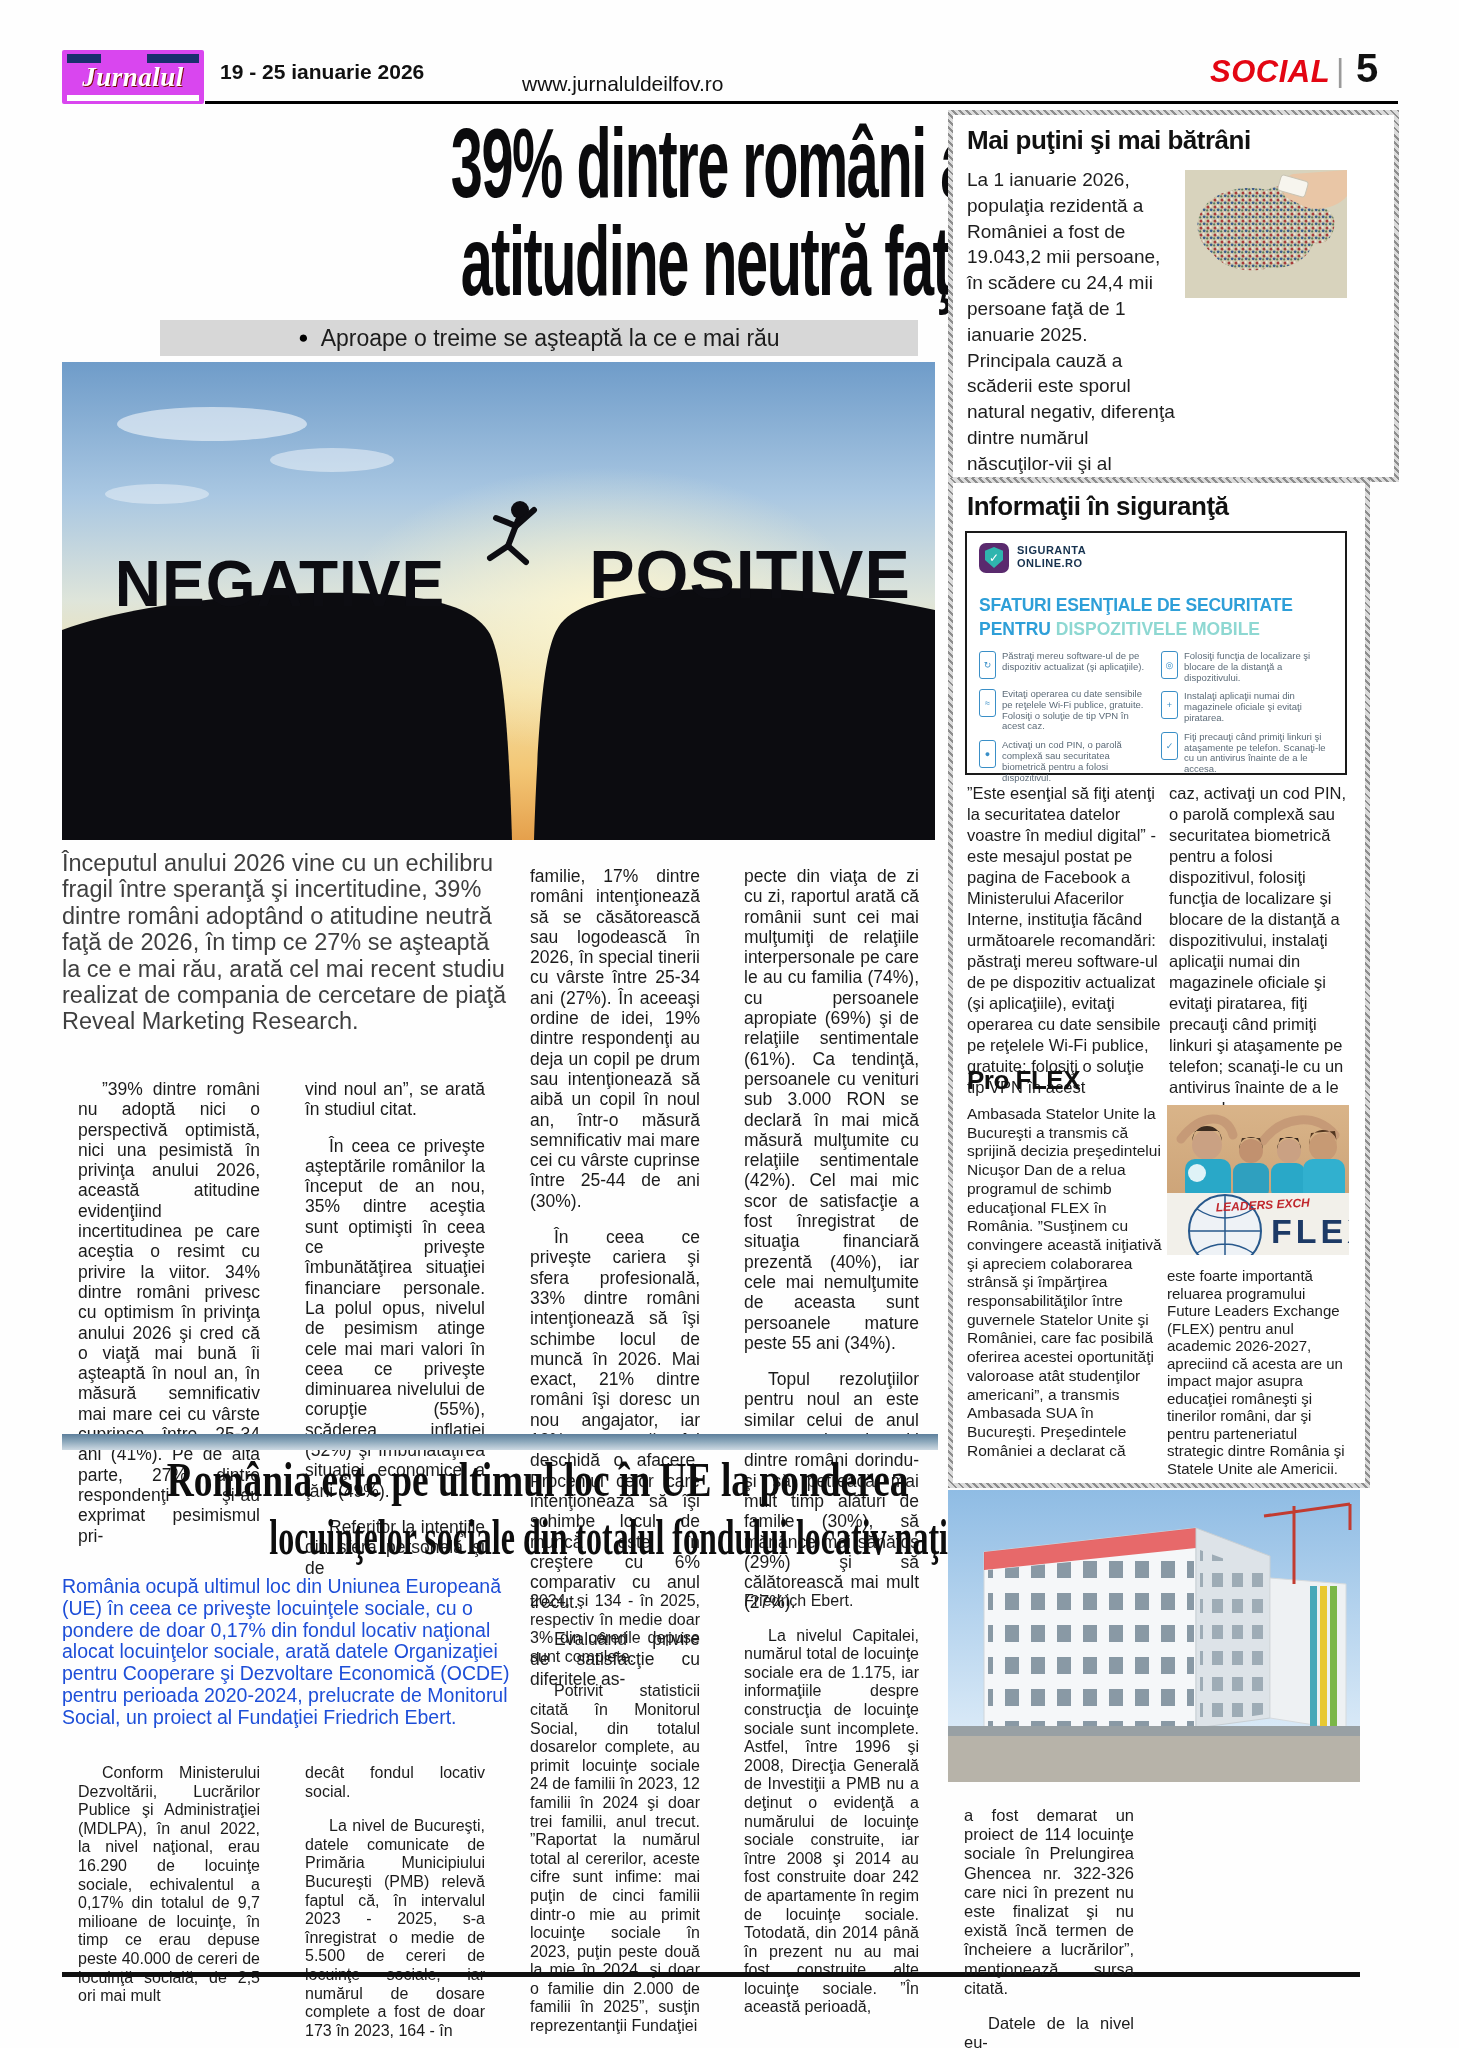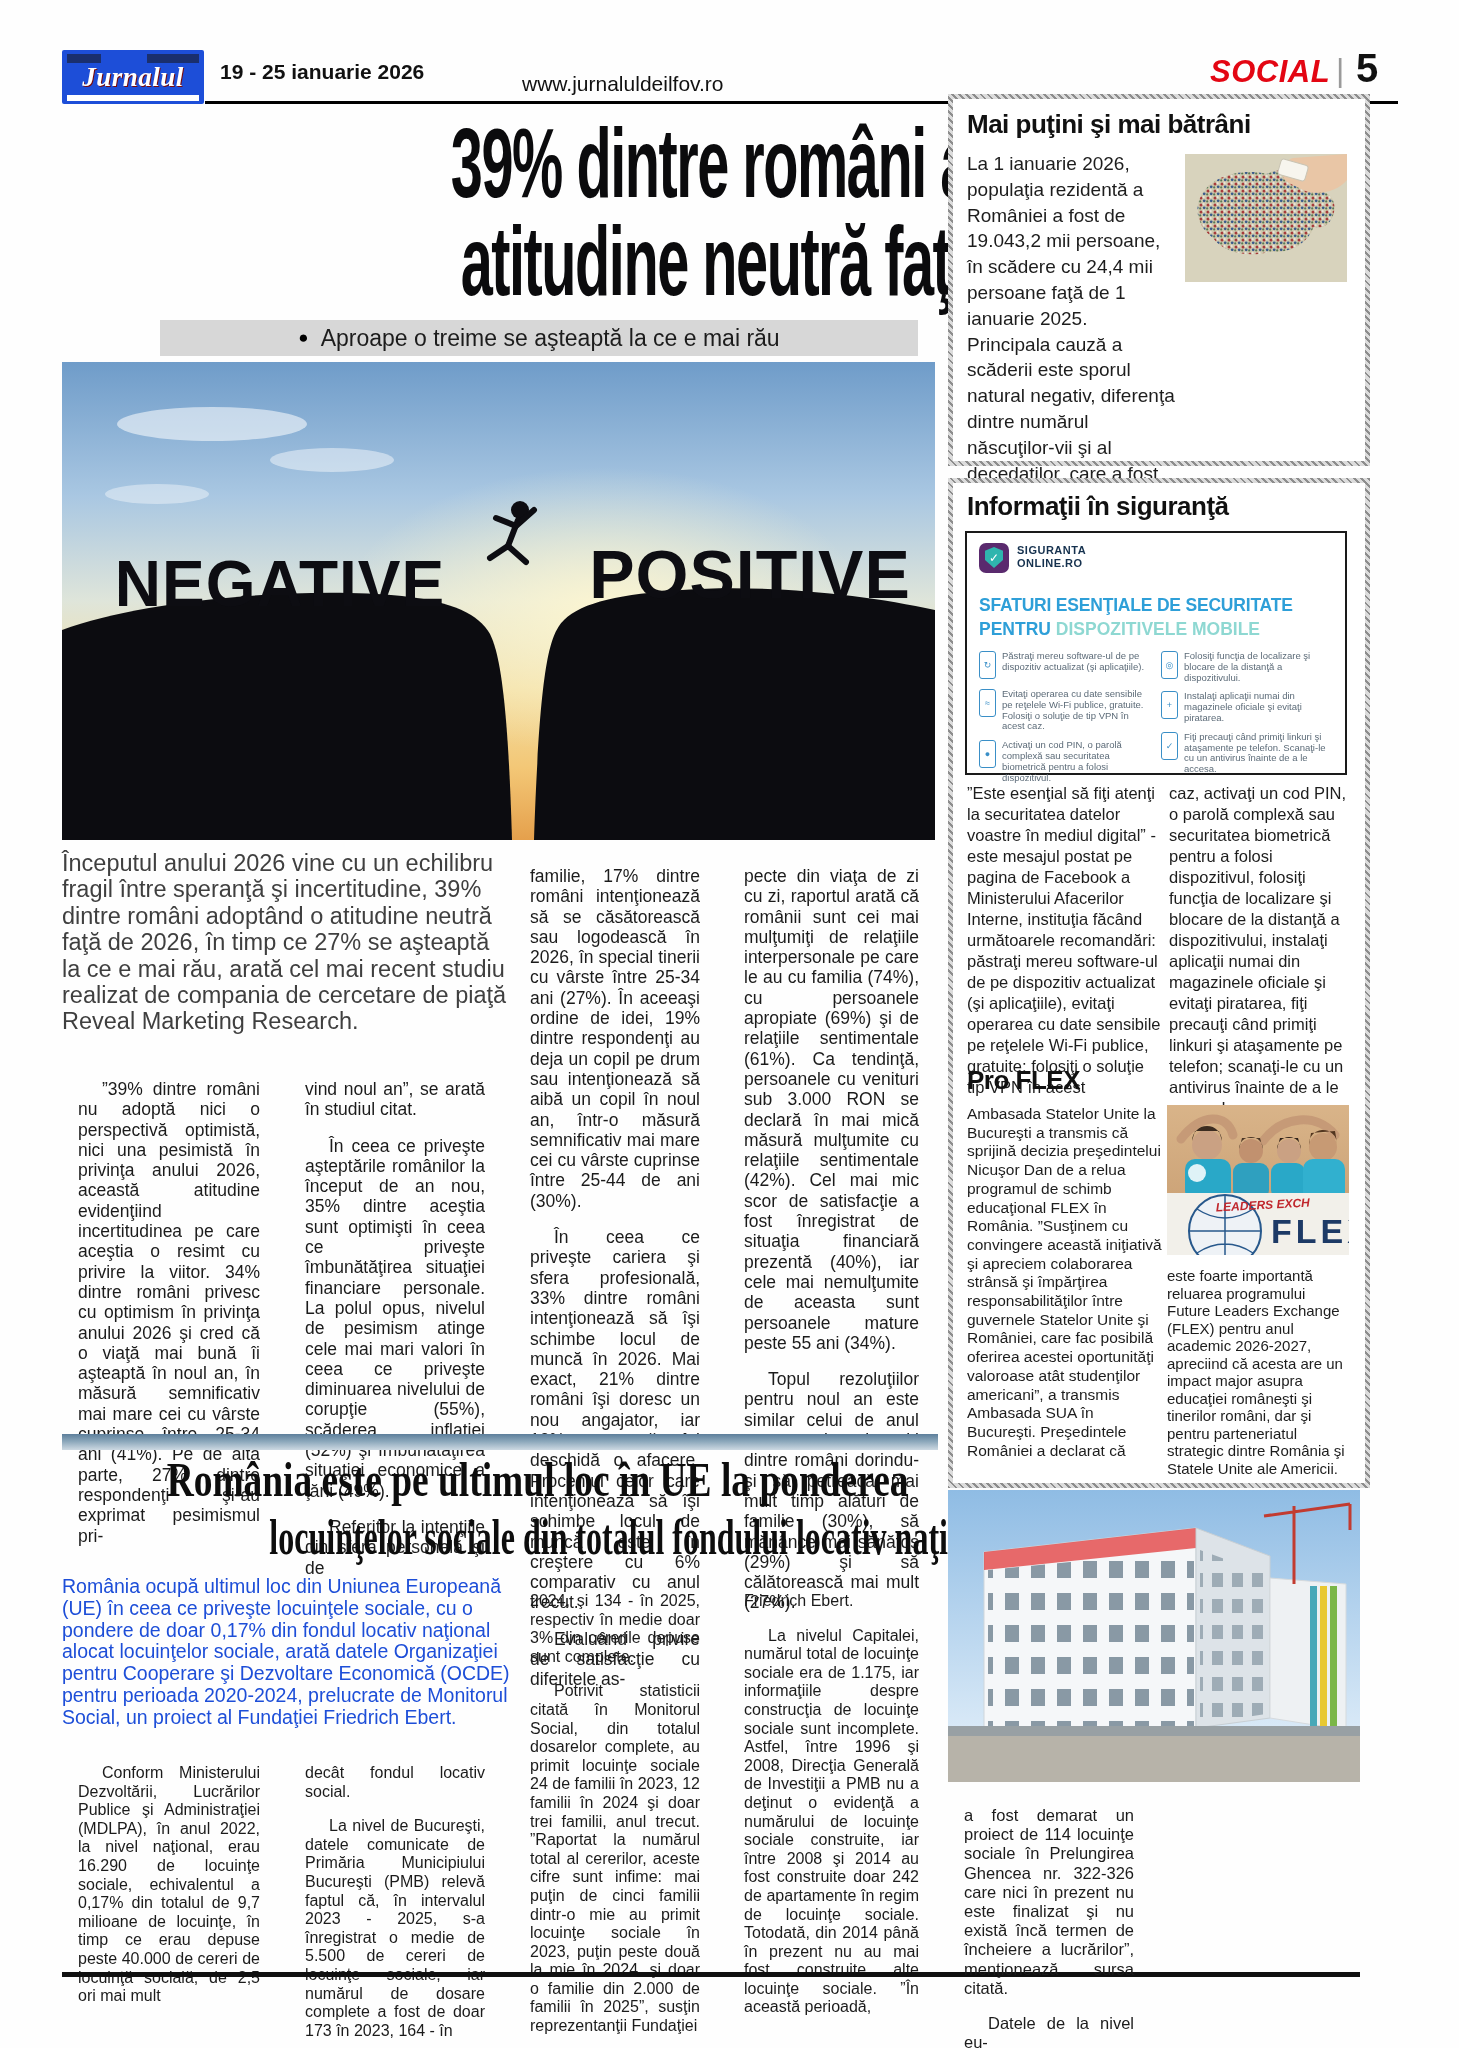--- a/index.html
+++ b/index.html
@@ -1,21 +1,21 @@
 <!DOCTYPE html>
 <html><head>
 <meta charset="utf-8">
 <style>
   html,body{margin:0;padding:0;background:#e8e8e8;}
   #page{position:relative;width:1459px;height:2048px;background:#fefefe;
         font-family:"Liberation Sans",sans-serif;overflow:hidden;color:#1b1b1b;}
   .abs{position:absolute;}
 
   
-  #logo{left:62px;top:50px;width:142px;height:54px;background:#1d4ed8;border-radius:2px;}
+  #logo{left:62px;top:50px;width:142px;height:54px;background:#d946ef;border-radius:2px;}
   #logo .blue-l{position:absolute;left:5px;top:4px;width:34px;height:9px;background:#1a2f6e;}
   #logo .blue-r{position:absolute;right:5px;top:4px;width:52px;height:9px;background:#1a2f6e;}
   #logo .word{position:absolute;left:0;right:0;top:12px;text-align:center;color:#fff;
               font:italic 700 27px "Liberation Serif",serif;letter-spacing:.5px;
               text-shadow:1px 1px 0 #7a0a0a;}
   #logo .strip{position:absolute;left:5px;right:5px;bottom:3px;height:6px;background:#fff;}
   .hdr-date{left:220px;top:60px;font-weight:700;font-size:21px;color:#111;}
   .hdr-site{left:522px;top:60px;font-weight:400;font-size:21px;color:#111;margin-top:12px;}
   .hdr-social{left:1210px;top:54px;font:italic 800 31px "Liberation Sans",sans-serif;color:#e30613;letter-spacing:.5px;}
   .hdr-sep{left:1336px;top:52px;font-size:32px;color:#9a9a9a;font-weight:400;}
@@ -57,21 +57,21 @@
   .bcol{font-size:16px;line-height:18.6px;}
   #bc1{left:62px;top:1748px;width:214px;}
   #bc2{left:289px;top:1748px;width:212px;}
   #bc3{left:514px;top:1576px;width:202px;}
   #bc4{left:728px;top:1576px;width:207px;}
   .bottom-rule{left:62px;top:1972px;width:1298px;height:5px;background:#101010;}
 
   
   .sidebox{position:absolute;left:948px;width:412px;background:#fff;
            border:5px solid;border-image:repeating-linear-gradient(45deg,#8d8d8d 0 2px,#dcdcdc 2px 5px) 5;}
-  #boxA{top:94px;height:362px;}
+  #boxA{top:110px;height:362px;padding-left:29px;}
   #boxB{top:478px;height:1000px;}
   .side-title{position:absolute;left:14px;font-weight:700;font-size:26px;color:#111;letter-spacing:-.5px;}
   .side-text{position:absolute;text-align:left;color:#1d1d1d;}
   .sA{font-size:19px;line-height:25.8px;}
   .sAr{font-size:15.5px;line-height:19.2px;}
   .sq{font-size:16.5px;line-height:21px;}
   .sf{font-size:15.5px;line-height:18.7px;}
   .sfr{font-size:15px;line-height:17.5px;}
   #crowd{position:absolute;left:232px;top:55px;width:162px;height:128px;}
   #flexphoto{position:absolute;left:214px;top:622px;width:182px;height:150px;}

